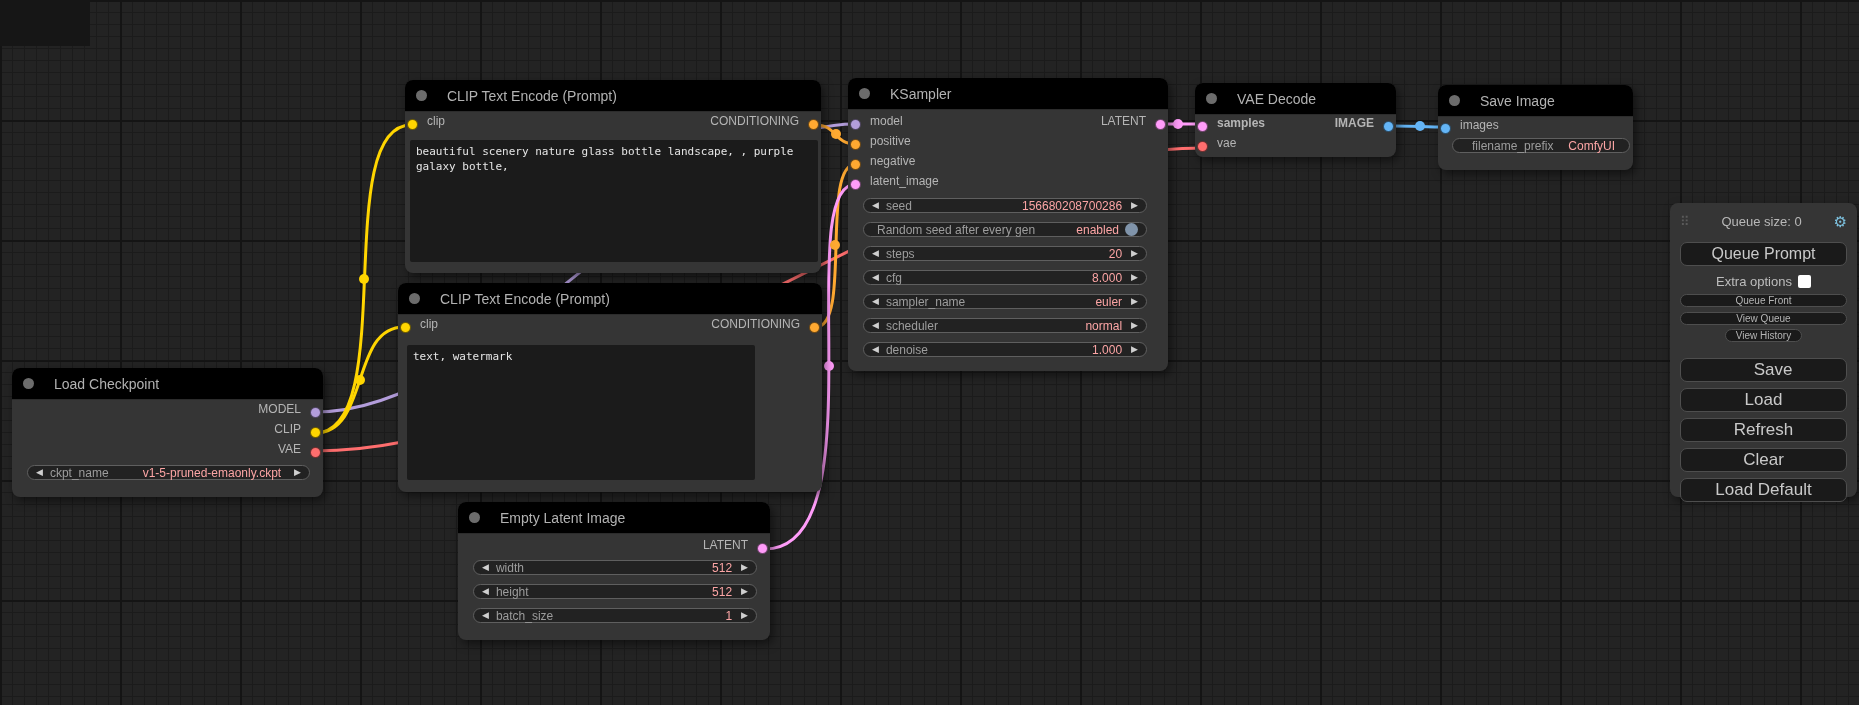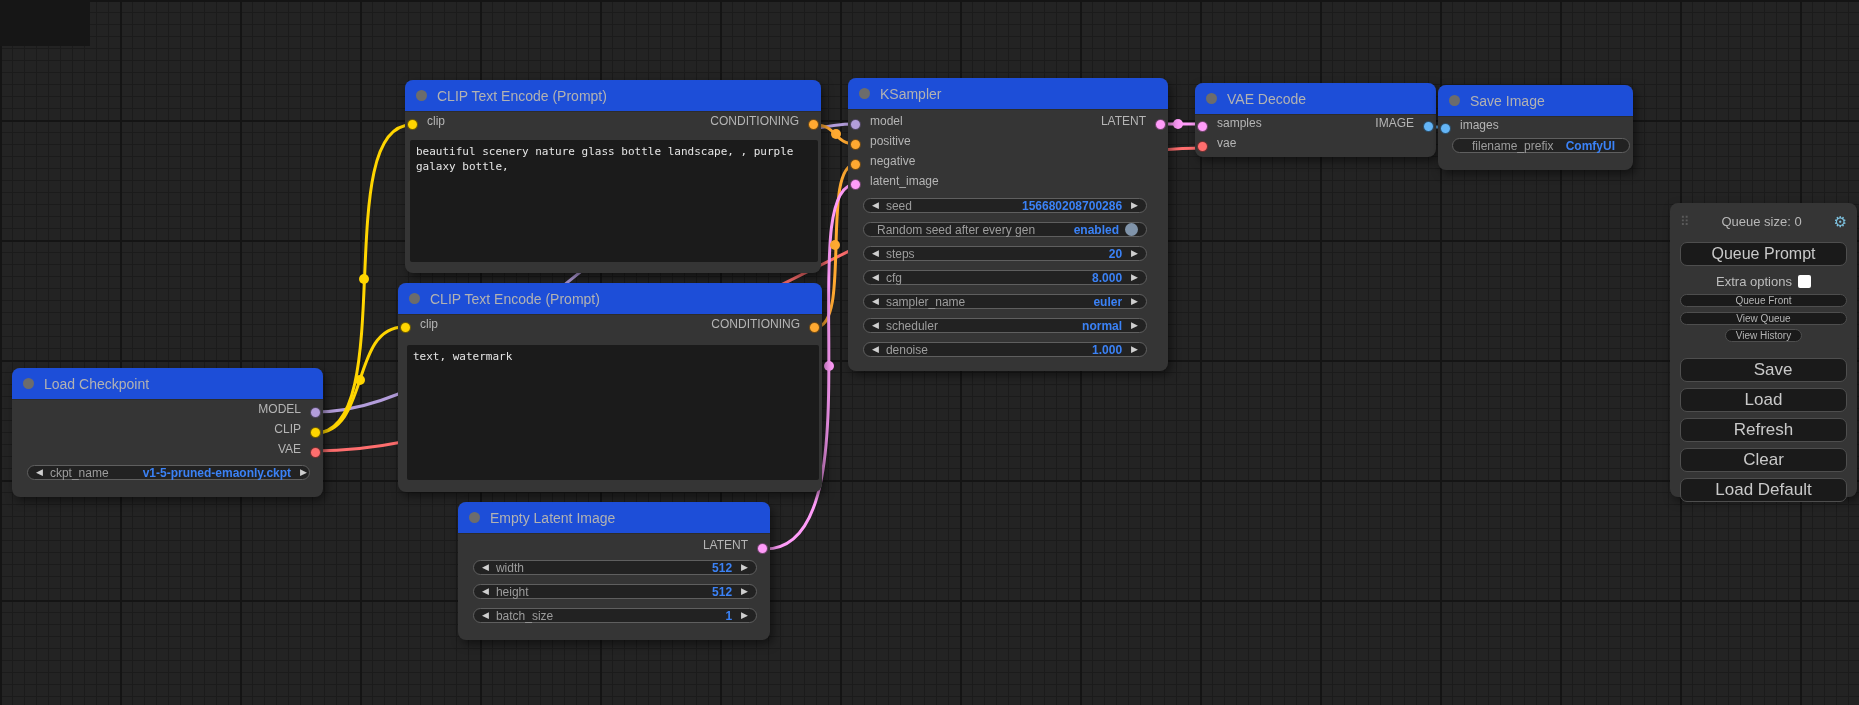--- a/index.html
+++ b/index.html
@@ -19,22 +19,22 @@
   .dark-corner { position:absolute; left:0; top:0; width:90px; height:46px; background:#161616; }
   svg.wires { position:absolute; left:0; top:0; z-index:1; }
   svg.wires path { fill:none; stroke-width:3; }
 
   .node {
     position:absolute; z-index:2;
     background:#353535; border-radius:8px;
     box-shadow:3px 4px 10px rgba(0,0,0,.5);
   }
   .node-header {
-    height:32px; display:flex; align-items:center; gap:10px;
-    padding:0 11px; background:#1d4ed8; border-radius:8px 8px 0 0;
+    height:32px; display:flex; align-items:center; gap:20px;
+    padding:0 11px; background:#000000; border-radius:8px 8px 0 0;
     border-bottom:1px solid #2c2c2c;
   }
   .collapse-dot { width:11px; height:11px; border-radius:50%; background:#6c6c6c; flex:0 0 auto; }
   .node-title { color:#b2b2b2; font-size:14px; white-space:nowrap; }
 
   .slot-row { position:absolute; left:0; right:0; height:20px; display:flex; align-items:center; justify-content:space-between; font-size:12px; color:#b5b5b5; }
   .slot { position:relative; height:20px; display:flex; align-items:flex-start; }
   .slot.in  { padding-left:22px; }
   .slot.out { padding-right:22px; margin-left:auto; }
   .port { position:absolute; top:4.5px; width:11px; height:11px; border-radius:50%; border:1px solid rgba(0,0,0,.55); }
@@ -49,21 +49,21 @@
     font-family:"DejaVu Sans Mono", monospace; font-size:11px; line-height:1.4;
     color:#e6e6e6; padding:4px 6px; white-space:pre-wrap; overflow:hidden;
   }
   .widget {
     position:absolute; height:15px; background:#222; border:1px solid #5f5f5f;
     border-radius:10px; display:flex; align-items:center; padding:0 8px;
     font-size:12px; color:#9d9d9d; white-space:nowrap;
   }
   .warr { font-size:9px; color:#cfcfcf; line-height:1; }
   .wlabel { margin-left:7px; }
-  .wvalue { margin-left:auto; color:#3b82f6;font-weight:bold; }
+  .wvalue { margin-left:auto; color:#fca5a5; }
   .widget .warr.right { margin-left:9px; }
   .widget.no-arrows { padding-left:13px; }
   .seed-toggle { width:13px; height:13px; border-radius:50%; background:#8094aa; margin-left:6px; flex:0 0 auto; }
 
   .queue-panel {
     position:absolute; left:1670px; top:203px; width:187px; height:294px;
     background:#353535; border-radius:8px; z-index:3;
     box-shadow:3px 4px 10px rgba(0,0,0,.5);
   }
   .qp-header { display:flex; align-items:center; margin:9px 10px 0; height:18px; }
@@ -163,21 +163,21 @@
   <div class="slot-row" style="top:34px;">
     <div class="slot in">
       <span class="port c-clip"></span>
       <span>clip</span>
     </div>
     <div class="slot out">
       <span>CONDITIONING</span>
       <span class="port c-cond"></span>
     </div>
   </div>
-  <div class="prompt-area" style="left:9px;top:62px;width:412px;height:135px;">text, watermark</div>
+  <div class="prompt-area" style="left:9px;top:62px;width:348px;height:135px;">text, watermark</div>
 </div>
 
 <div class="node" style="left:458px;top:502px;width:312px;height:138px;">
   <div class="node-header">
     <span class="collapse-dot"></span>
     <span class="node-title">Empty Latent Image</span>
   </div>
   <div class="slot-row" style="top:36px;">
     <div class="slot out">
       <span>LATENT</span>
@@ -273,26 +273,26 @@
     <span class="warr right">▶</span>
   </div>
   <div class="widget" style="left:15px;top:264px;width:284px;">
     <span class="warr">◀</span>
     <span class="wlabel">denoise</span>
     <span class="wvalue">1.000</span>
     <span class="warr right">▶</span>
   </div>
 </div>
 
-<div class="node" style="left:1195px;top:83px;width:241px;height:74px;">
+<div class="node" style="left:1195px;top:83px;width:201px;height:74px;">
   <div class="node-header">
     <span class="collapse-dot"></span>
     <span class="node-title">VAE Decode</span>
   </div>
-  <div class="slot-row" style="top:33px;">
+  <div class="slot-row" style="top:33px;font-weight:bold;">
     <div class="slot in">
       <span class="port c-latent"></span>
       <span>samples</span>
     </div>
     <div class="slot out">
       <span>IMAGE</span>
       <span class="port c-image"></span>
     </div>
   </div>
   <div class="slot-row" style="top:53px;">

